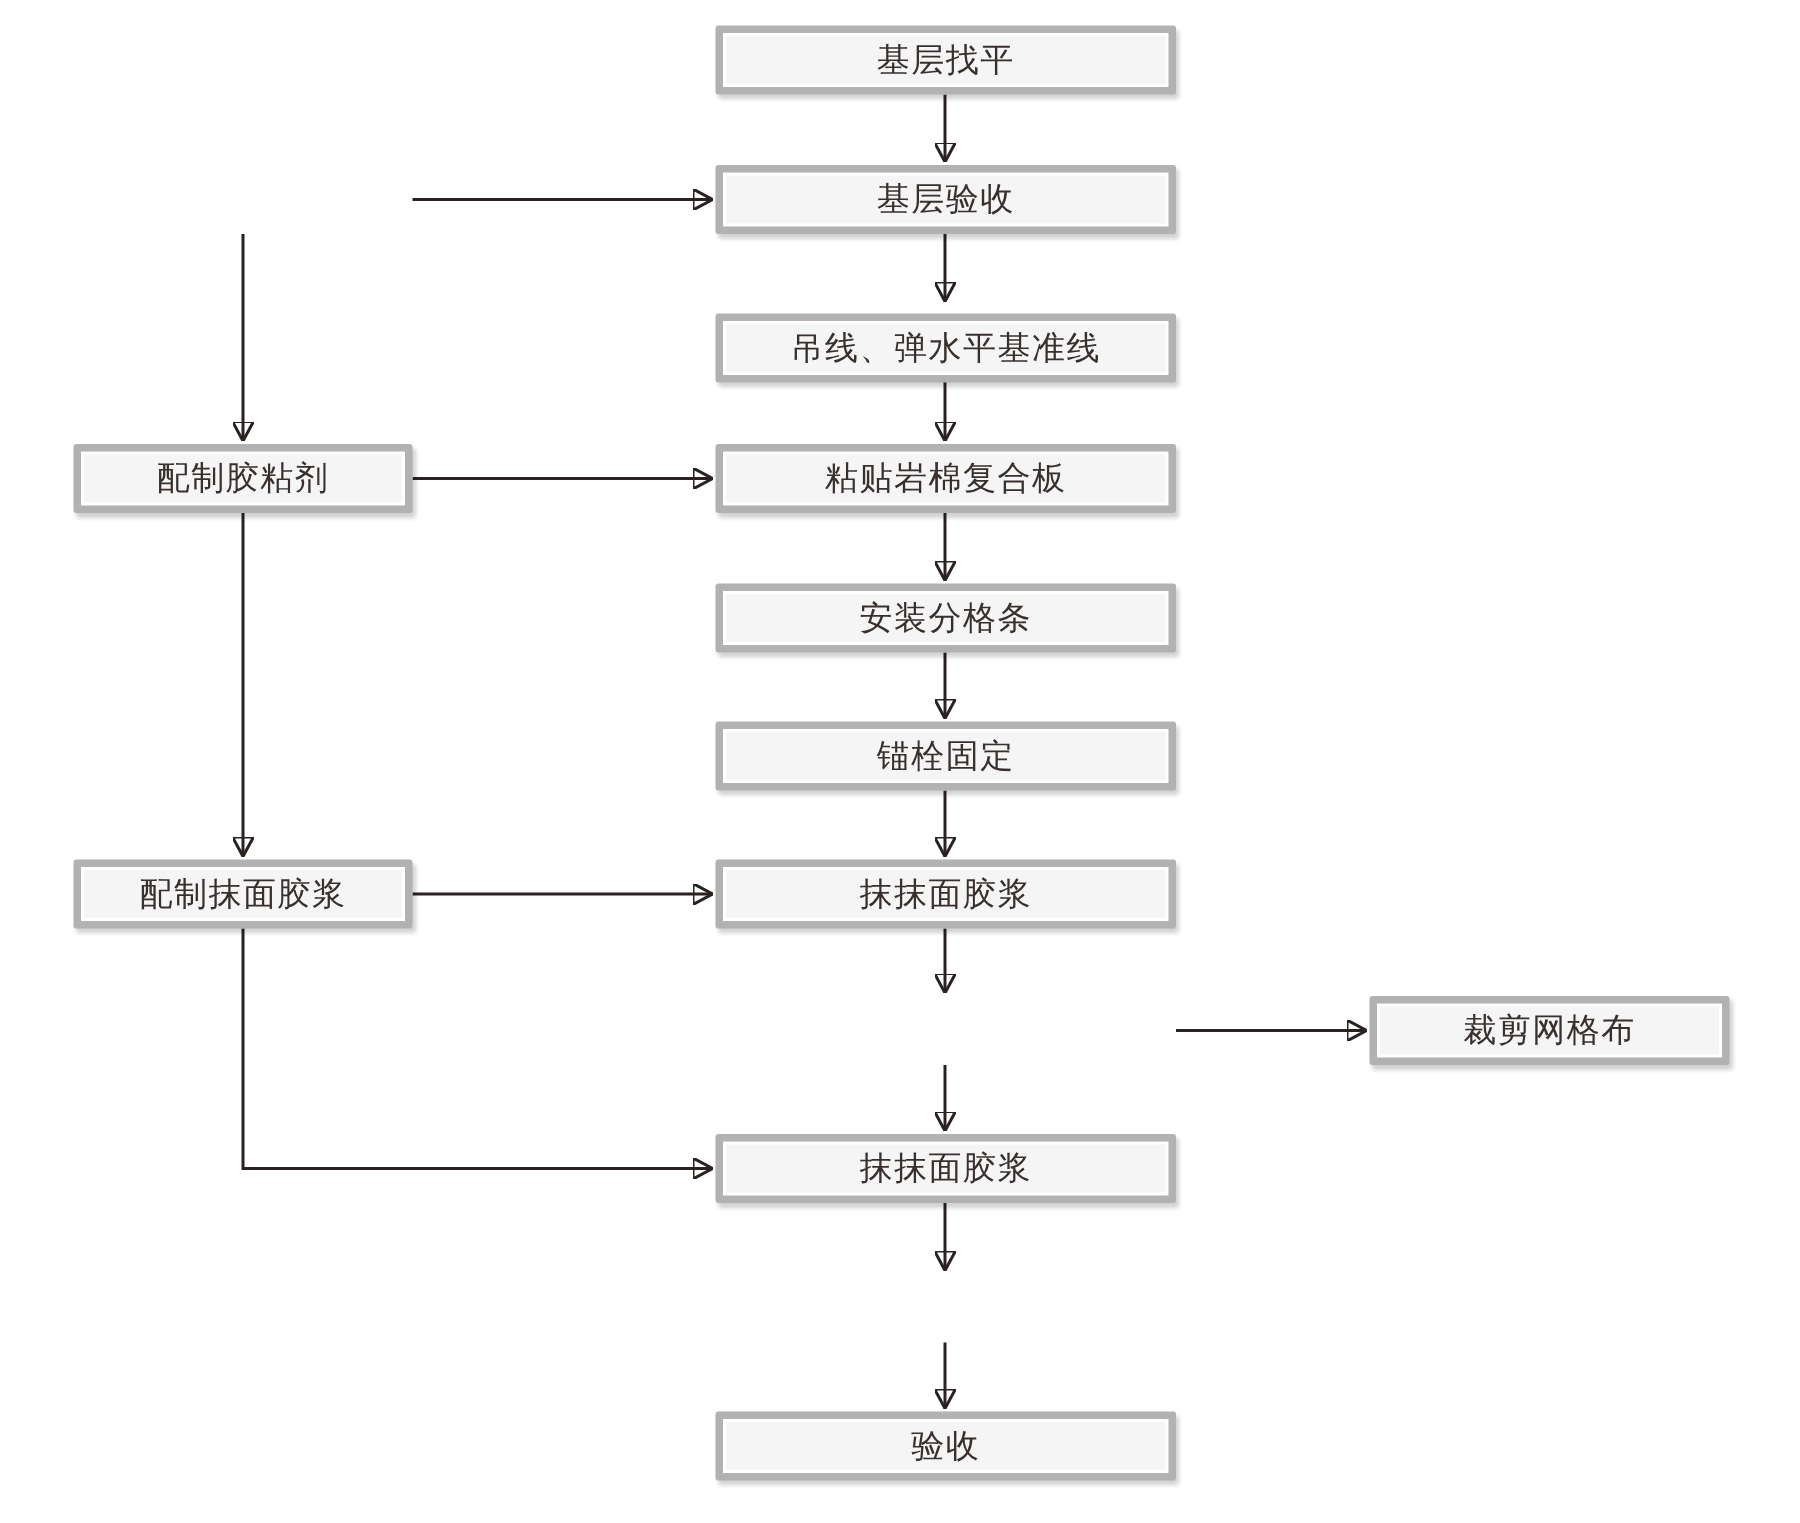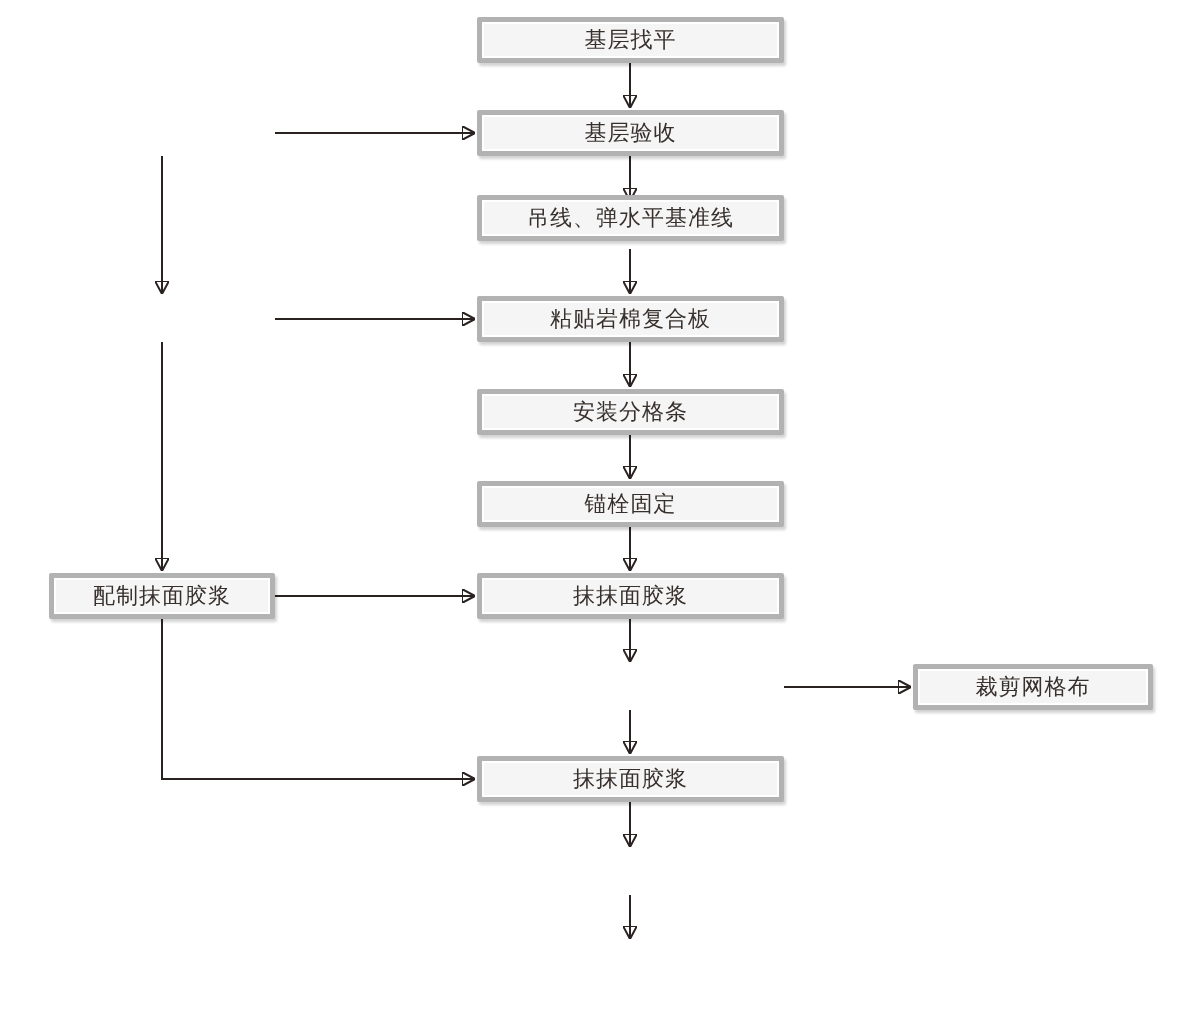--- a/index.html
+++ b/index.html
@@ -78,24 +78,26 @@
     <line x1="275" y1="319" x2="475" y2="319" marker-end="url(#ah)"></line>
     <line x1="275" y1="596" x2="475" y2="596" marker-end="url(#ah)"></line>
 
     <path d="M162,619 L162,779 L475,779" marker-end="url(#ah)"></path>
 
     <line x1="784" y1="687" x2="911" y2="687" marker-end="url(#ah)"></line>
   </svg>
 
   <div class="node node-center" style="top:17px">基层找平</div>
   <div class="node node-center" style="top:110px">基层验收</div>
-  <div class="node node-center" style="top:195px">吊线、弹水平基准线</div>
+  <div class="node node-center" style="top:209px">吊线、弹水平基准线</div>
   <div class="node node-center" style="top:296px">粘贴岩棉复合板</div>
   <div class="node node-center" style="top:481px">锚栓固定</div>
   <div class="node node-center" style="top:389px">安装分格条</div>
   <div class="node node-center" style="top:573px">抹抹面胶浆</div>
   <div class="node node-center" style="top:756px">抹抹面胶浆</div>
+  <div class="node node-center" style="top:941px">验收</div>
 
+  <div class="node node-left" style="top:296px">配制胶粘剂</div>
   <div class="node node-right" style="top:664px">裁剪网格布</div>
 
   <div class="node node-left" style="top:573px">配制抹面胶浆</div>
 
 </div>
 
 </body></html>

